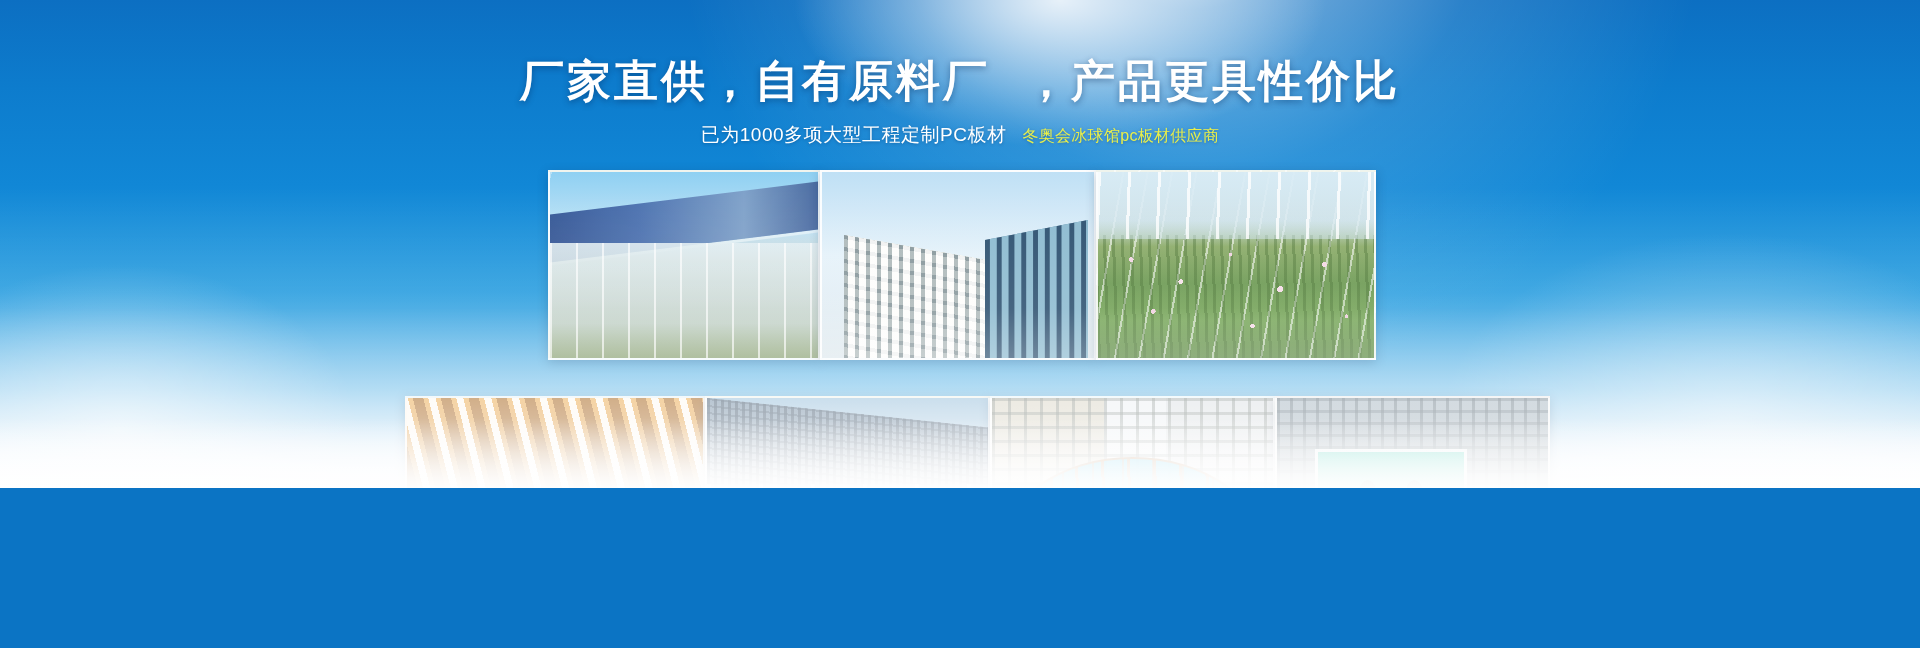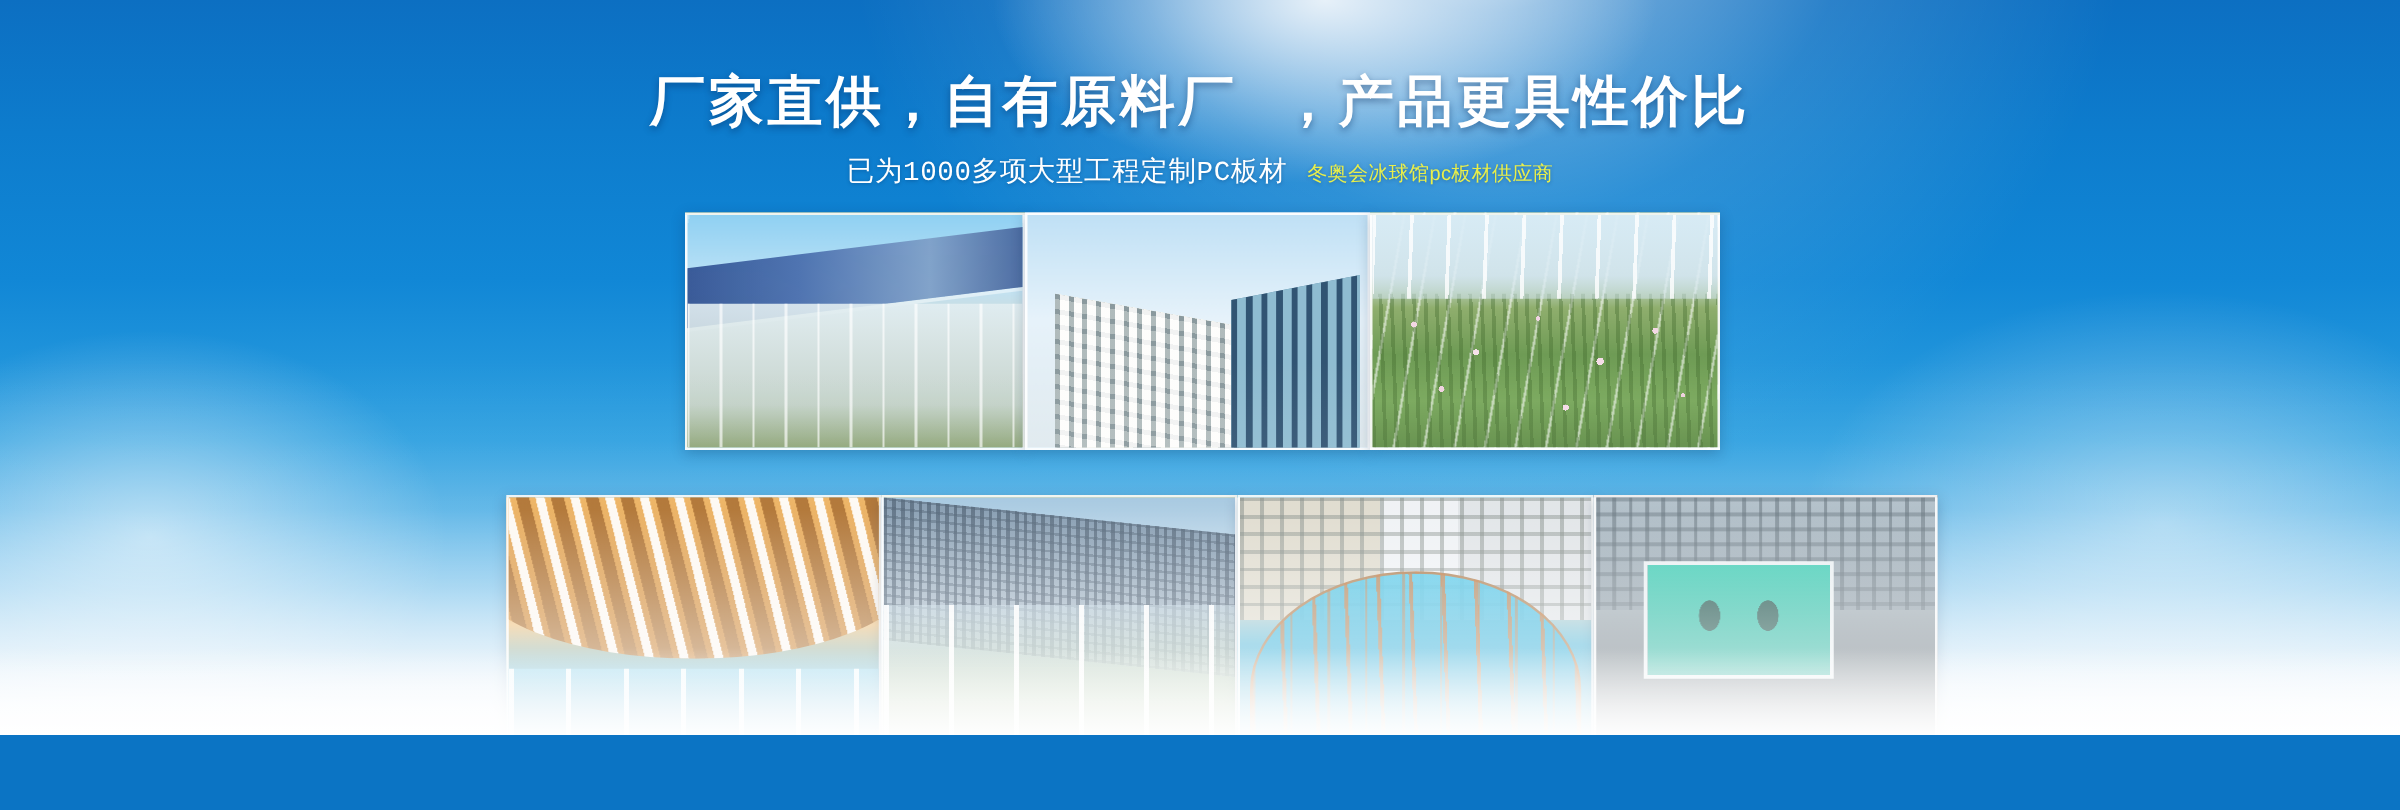--- a/index.html
+++ b/index.html
@@ -2,21 +2,21 @@
 <html><head>
 <meta charset="utf-8">
 <style>
   html,body{margin:0;padding:0;}
   body{
     width:1920px;height:648px;overflow:hidden;
     font-family:"Liberation Sans","DejaVu Sans",sans-serif;
     background:#0b74c4;
   }
   .banner{
-    position:relative;width:1920px;height:588px;overflow:hidden;
+    position:relative;width:1920px;height:488px;overflow:hidden;
     background:
       radial-gradient(circle at 1190px -120px, rgba(255,255,255,.95) 0px, rgba(255,255,255,.42) 130px, rgba(255,255,255,.13) 300px, rgba(255,255,255,0) 520px),
       linear-gradient(to bottom, #0c6fc2 0%, #0d7ccd 18%, #1187d6 38%, #2ea0e0 60%, #7ec4ec 80%, #cfe6f6 92%, #eef6fc 100%);
   }
   
   .haze{
     position:absolute;left:0;right:0;bottom:0;height:300px;pointer-events:none;
     background:
       radial-gradient(ellipse 520px 150px at 180px 600px, rgba(255,255,255,.95), rgba(255,255,255,0) 70%),
       radial-gradient(ellipse 420px 120px at 430px 625px, rgba(255,255,255,.85), rgba(255,255,255,0) 70%),
@@ -43,23 +43,22 @@
     text-shadow:0 2px 6px rgba(0,40,90,.45);
     white-space:nowrap;
   }
   .headline .gap{display:inline-block;width:34px;}
 
   .subline{
     position:absolute;top:122px;left:0;width:1920px;text-align:center;
     white-space:nowrap;
   }
   .sub-main{
-    color:#ffffff;font-size:22px;font-weight:normal;letter-spacing:.5px;
+    color:#ffffff;font-size:19px;font-weight:normal;letter-spacing:.5px;
     text-shadow:0 1px 3px rgba(0,40,90,.35);
-    font-family:Liberation Mono, monospace;
   }
   .sub-accent{
     color:#e9ef4a;font-size:16px;margin-left:16px;letter-spacing:.3px;
     text-shadow:0 1px 3px rgba(0,40,90,.35);
     text-align:center;
   }
 
   
   .collage{position:absolute;left:0;top:0;width:1920px;height:648px;}
   .row{position:absolute;display:flex;}

